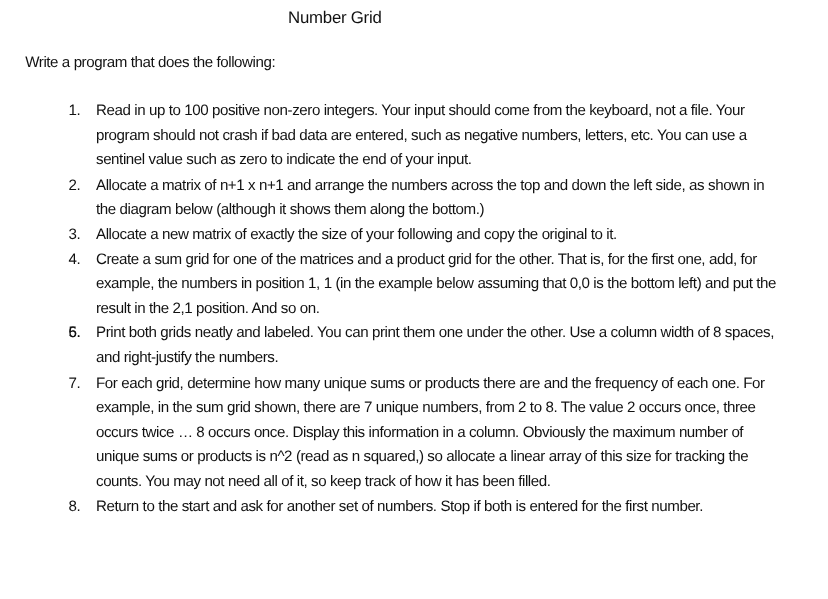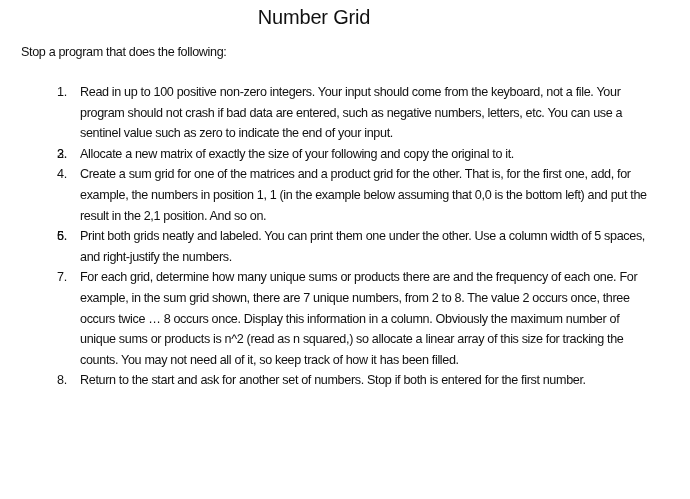--- a/index.html
+++ b/index.html
@@ -19,24 +19,23 @@
       position: relative;
       width: 690px;
       height: 499px;
     }
     .title {
       position: absolute;
       top: 6px;
       left: 0;
       width: 558px;
       text-align: center;
-      font-size: 20px;
+      font-size: 14px;
       letter-spacing: -0.2px;
       color: #111;
-      padding-left: 35px;
     }
     .intro {
       position: absolute;
       top: 45px;
       left: 21px;
       font-size: 12.6px;
       letter-spacing: -0.35px;
       color: #111;
     }
     .list {
@@ -65,44 +64,45 @@
     }
     .item-text {
       display: block;
     }
   </style>
 </head>
 <body>
 
 <div class="page">
   <div class="title">Number Grid</div>
-  <div class="intro">Stop a program that does the following:</div>
+  <div class="intro">Write a program that does the following:</div>
 
   <ol class="list">
     <li class="item">
       <span class="item-num">1.</span>
       <span class="item-text">Read in up to 100 positive non-zero integers.  Your input should come from the keyboard, not a file.  Your program should not crash if bad data are entered, such as negative numbers, letters, etc.  You can use a sentinel value such as zero to indicate the end of your input.</span>
     </li>
     <li class="item">
       <span class="item-num">2.</span>
+      <span class="item-text">Allocate a matrix of n+1 x n+1 and arrange the numbers across the top and down the left side, as shown in the diagram below (although it shows them along the bottom.)</span>
     </li>
     <li class="item">
       <span class="item-num">3.</span>
       <span class="item-text">Allocate a new matrix of exactly the size of your following and copy the original to it.</span>
     </li>
     <li class="item">
       <span class="item-num">4.</span>
       <span class="item-text">Create a sum grid for one of the matrices and a product grid for the other.  That is, for the first one, add, for example, the numbers in position 1, 1 (in the example below assuming that 0,0 is the bottom left) and put the result in the 2,1 position.  And so on.</span>
     </li>
     <li class="item">
       <span class="item-num">5.</span>
     </li>
     <li class="item">
       <span class="item-num">6.</span>
-      <span class="item-text">Print both grids neatly and labeled.  You can print them one under the other.  Use a column width of 5 spaces, and right-justify the numbers.</span>
+      <span class="item-text">Print both grids neatly and labeled.  You can print them one under the other.  Use a column width of 8 spaces, and right-justify the numbers.</span>
     </li>
     <li class="item">
       <span class="item-num">7.</span>
       <span class="item-text">For each grid, determine how many unique sums or products there are and the frequency of each one.  For example, in the sum grid shown, there are 7 unique numbers, from 2 to 8.  The value 2 occurs once, three occurs twice … 8 occurs once.  Display this information in a column. Obviously the maximum number of unique sums or products is n^2 (read as n squared,) so allocate a linear array of this size for tracking the counts.  You may not need all of it, so keep track of how it has been filled.</span>
     </li>
     <li class="item">
       <span class="item-num">8.</span>
       <span class="item-text">Return to the start and ask for another set of numbers.  Stop if both is entered for the first number.</span>
     </li>
   </ol>

